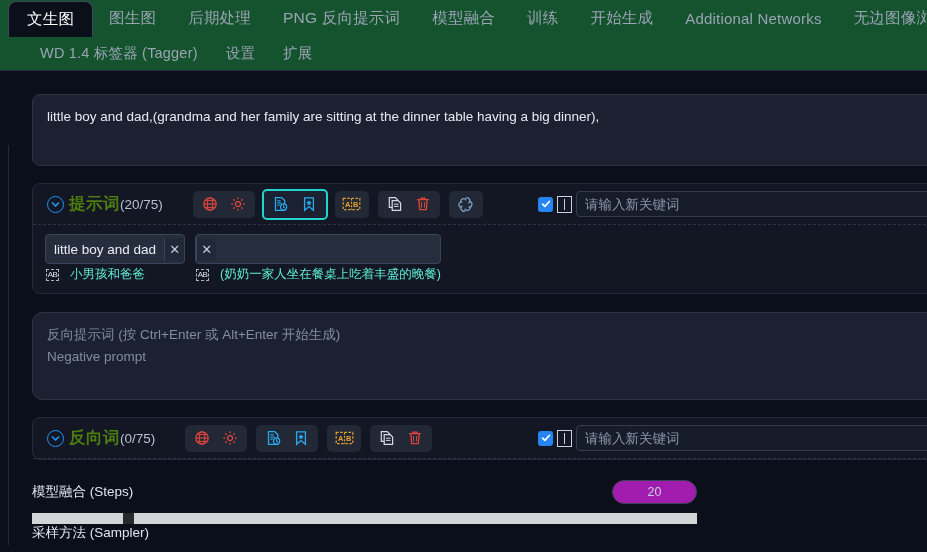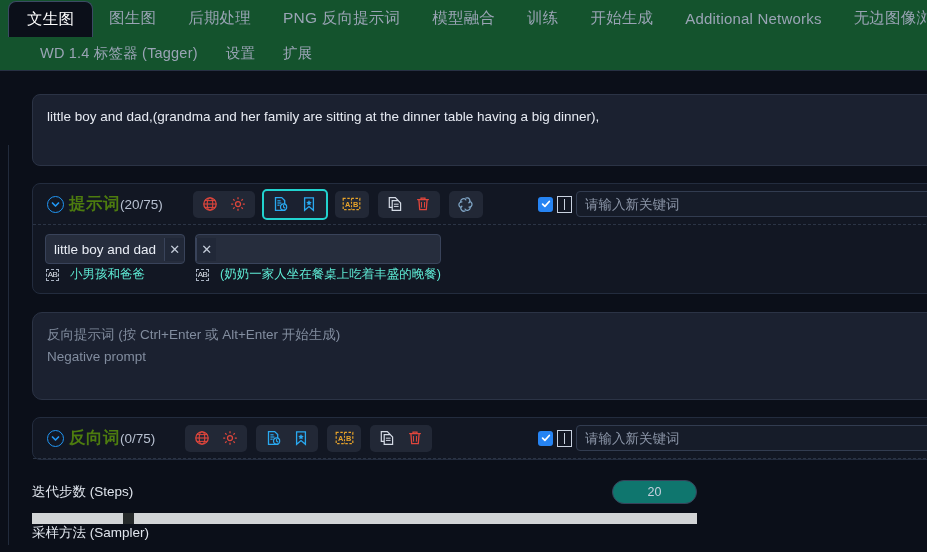--- a/index.html
+++ b/index.html
@@ -275,21 +275,21 @@
     width: 665px;
   }
   .param-label {
     font-size: 13.5px;
     color: #dfe4ec;
   }
   .num-box {
     margin-left: auto;
     width: 85px;
     height: 24px;
-    background: #0f766e;
+    background: #a21caf;
     border: 1px solid #38425a;
     border-radius: 12px;
     color: #c7d0de;
     font-size: 12.5px;
     display: flex;
     align-items: center;
     justify-content: center;
   }
   .slider-track {
     margin-top: 9px;
@@ -574,21 +574,21 @@
         <span class="bracket-ic">
             <i></i>
           </span>
         <input class="kw-input" type="text" value="" placeholder="请输入新关键词" style="">
       </div>
     </div>
   </div>
 
   <div class="params">
     <div class="param-row">
-      <span class="param-label">迭代步数 (Steps)</span>
+      <span class="param-label">模型融合 (Steps)</span>
       <span class="num-box">20</span>
     </div>
     <div class="slider-track">
       <div class="slider-thumb"></div>
     </div>
     <div class="param-row param-row2">
       <span class="param-label">采样方法 (Sampler)</span>
     </div>
   </div>
 

